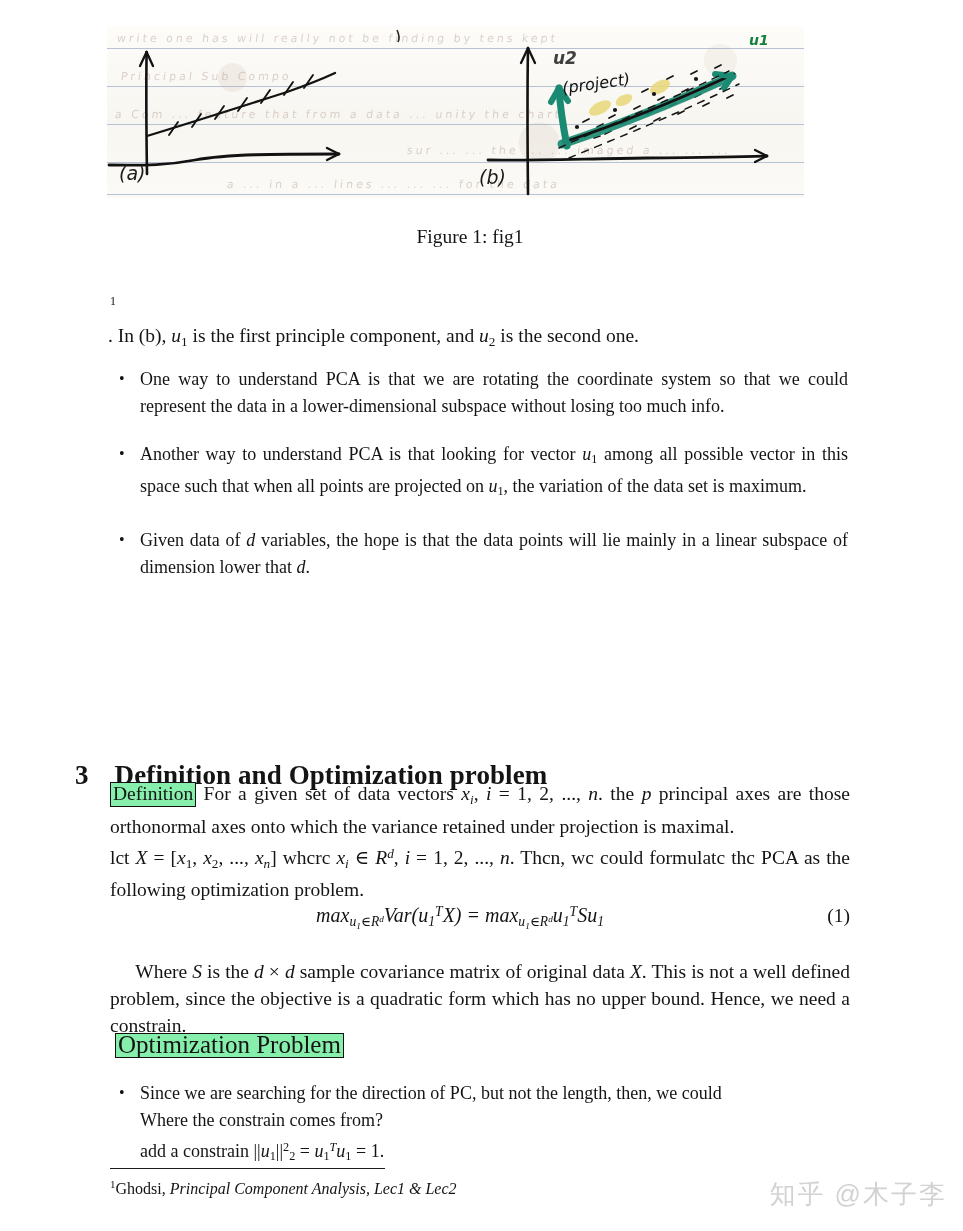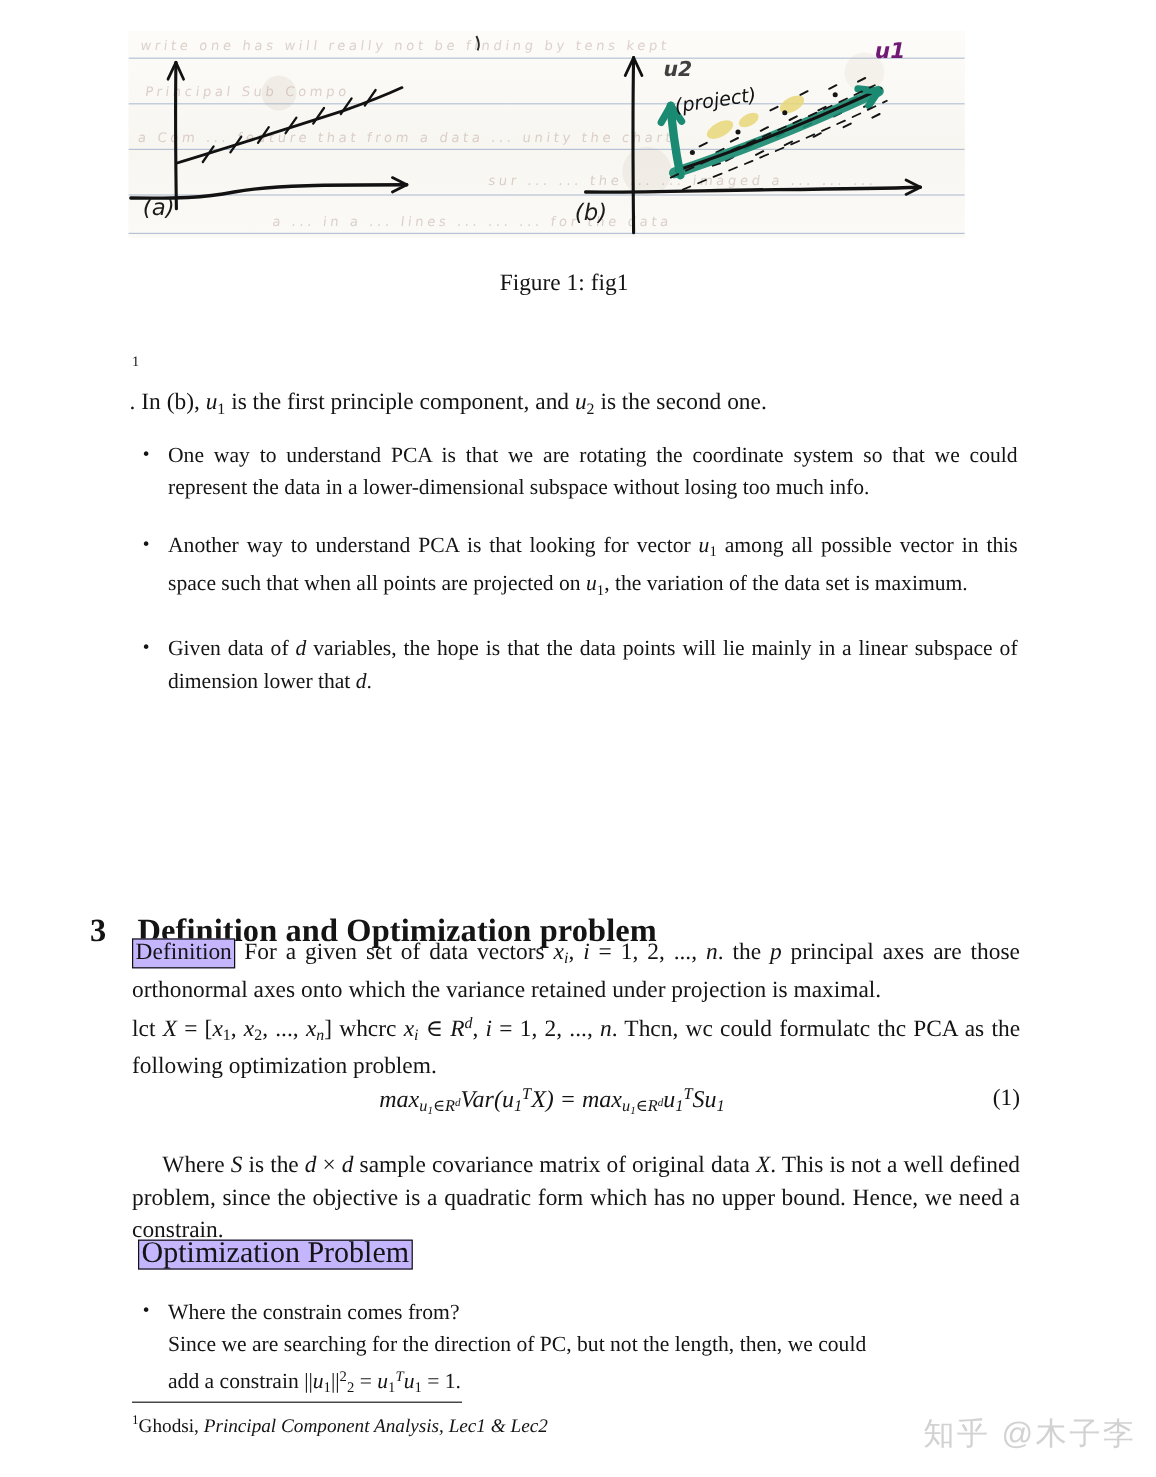--- a/index.html
+++ b/index.html
@@ -136,21 +136,21 @@
   #definition-para {
     left: 110px;
     top: 780px;
     width: 740px;
   }
   .boxed {
     display: inline-block;
     border: 1.3px solid #111;
     padding: 0 2px 1px 2px;
     line-height: 22px;
-    background: #c4b5fd;
+    background: #86efac;
   }
 
   #equation-row {
     position: absolute;
     left: 110px;
     top: 904px;
     width: 740px;
     height: 34px;
   }
   #equation-body {
@@ -334,21 +334,21 @@
         </g>
 
         <path d="M290,4 C292,8 293,12 291,16" stroke="#2a2a2a" stroke-width="1.6" fill="none"></path>
       </g>
     </svg>
 
     <span class="fig-label" style="left:12px; top:136px; font-size:19px;">(a)</span>
     <span class="fig-label" style="left:372px; top:140px; font-size:19px;">(b)</span>
     <span class="fig-label" style="left:455px; top:48px; color:#111; font-size:16px; transform:rotate(-8deg);">(project)</span>
     <span class="fig-label" style="left:446px; top:22px; color:#404040; font-size:17px; font-weight:bold;">u2</span>
-    <span class="fig-label" style="left:622px; top:6px; color:#701a75; font-size:18px; font-weight:bold;">u1</span>
+    <span class="fig-label" style="left:642px; top:6px; color:#15803d; font-size:14px; font-weight:bold;">u1</span>
   </div>
 </div>
 
 <div id="figure-caption">Figure 1: fig1</div>
 
 <div id="footnote-marker-stray">1</div>
 
 <div class="body-text" id="intro-line">
   <span>. In (b), <i class="mathvar">u</i><sub>1</sub> is the first principle component, and
   <i class="mathvar">u</i><sub>2</sub> is the second one.</span>
@@ -399,22 +399,22 @@
   defined problem, since the objective is a quadratic form which has no upper bound.
   Hence, we need a constrain.
 </div>
 
 <div id="optimization-box-line">
   <span class="boxed">Optimization Problem</span>
 </div>
 
 <ul id="bullet-list-2">
   <li>
+    <span class="sub-line">Since we are searching for the direction of PC, but not the length, then, we could</span>
     <span class="sub-line">Where the constrain comes from?</span>
-    <span class="sub-line">Since we are searching for the direction of PC, but not the length, then, we could</span>
     <span class="sub-line">
       add a constrain ||<i class="mathvar">u</i><sub>1</sub>||<sup>2</sup><sub>2</sub> =
       <i class="mathvar">u</i><sub>1</sub><sup><i>T</i></sup><i>u</i><sub>1</sub> = 1.
     </span>
   </li>
 </ul>
 
 <div id="footnote-rule"></div>
 <div id="footnote-text">
   <span class="fn-sup">1</span><span>Ghodsi,</span>

